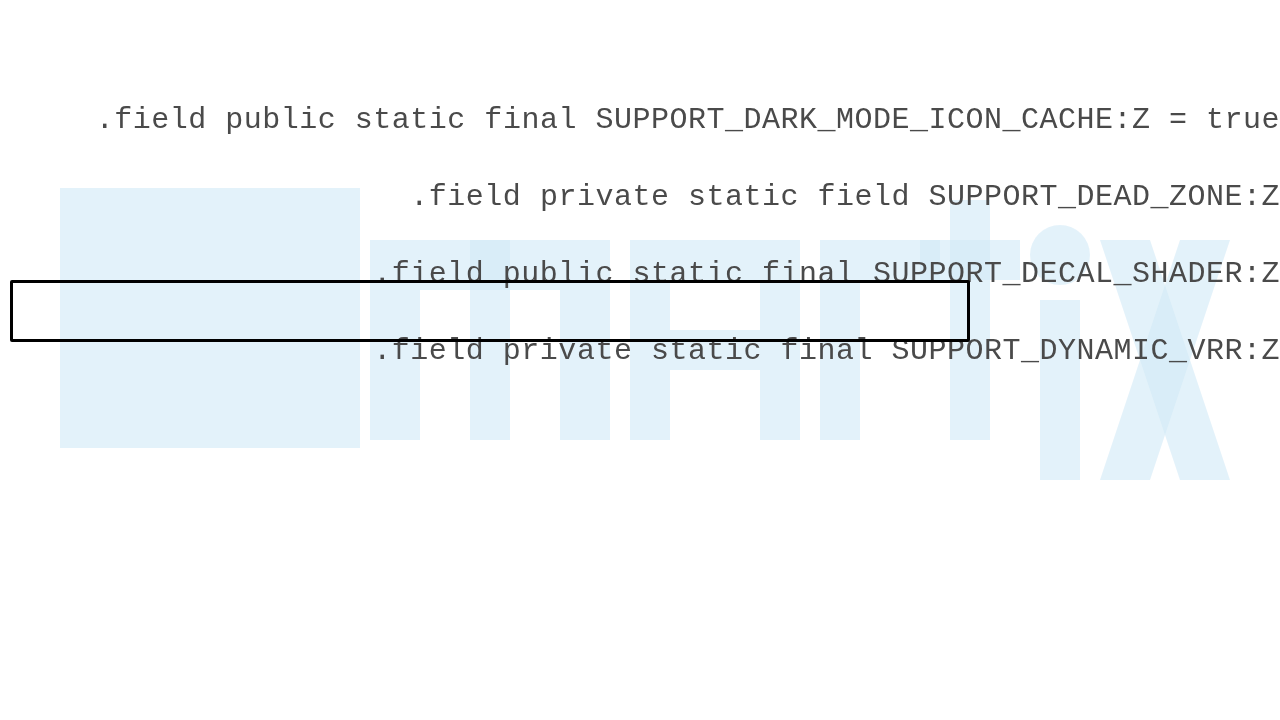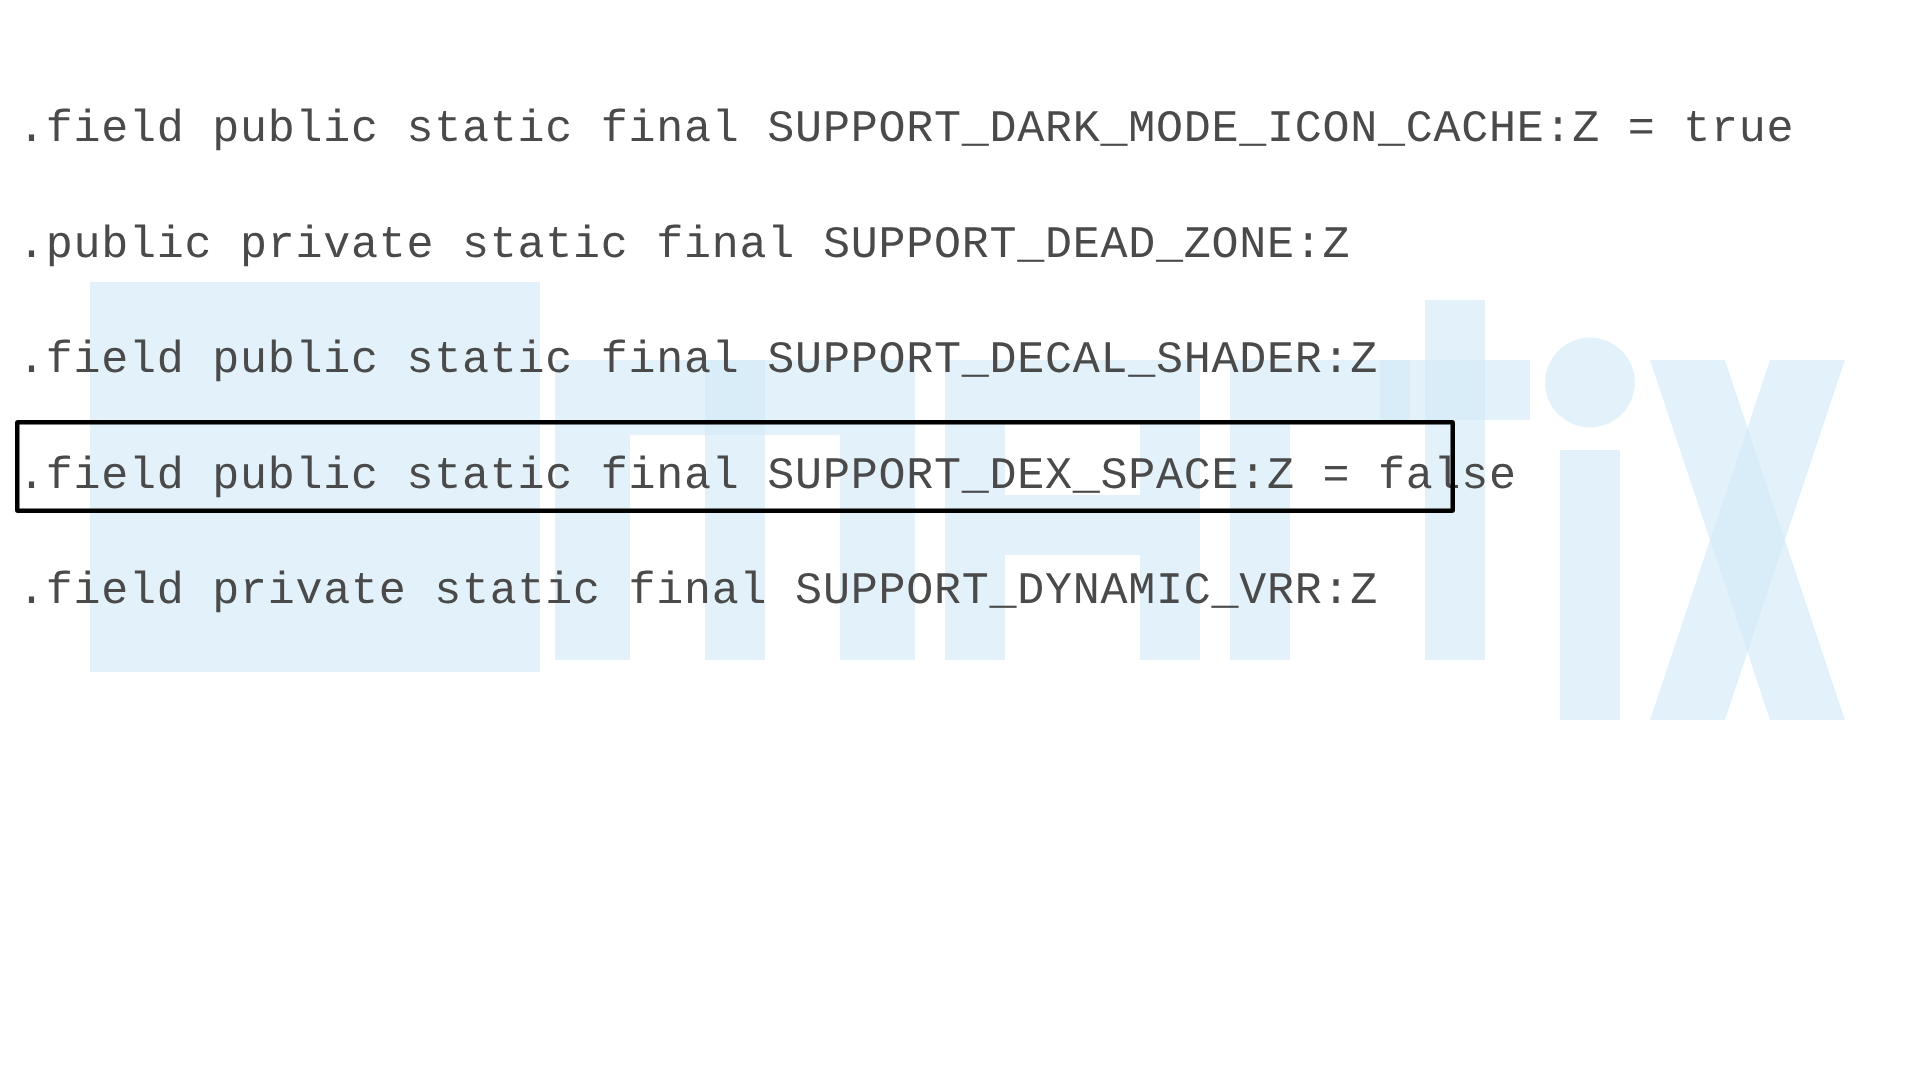--- a/index.html
+++ b/index.html
@@ -21,22 +21,23 @@
       left: 50px;
       width: 1180px;
       height: 310px;
       z-index: 0;
       opacity: 0.35;
       pointer-events: none;
     }
     .code-container {
       position: relative;
       z-index: 1;
-      padding-top: 71px;
+      padding-top: 104px;
       padding-left: 12px;
+      text-align: right;
     }
     .code-line {
       font-size: 30px;
       color: #4a4a4a;
       letter-spacing: 0.5px;
       margin-bottom: 44px;
       white-space: nowrap;
       line-height: 1.1;
     }
     .highlight-box {
@@ -77,19 +78,18 @@
       <rect x="990" y="120" width="40" height="180"></rect>
 
       <polygon points="1050,60 1100,60 1180,300 1130,300"></polygon>
       <polygon points="1130,60 1180,60 1100,300 1050,300"></polygon>
     </g>
   </svg>
 </div>
 
 <div class="code-container">
   <div class="code-line">.field public static final SUPPORT_DARK_MODE_ICON_CACHE:Z = true</div>
-  <div class="code-line">.public private static final SUPPORT_DEAD_ZONE:Z</div>
+  <div class="code-line">.field private static field SUPPORT_DEAD_ZONE:Z</div>
   <div class="code-line">.field public static final SUPPORT_DECAL_SHADER:Z</div>
-  <div class="code-line">.field public static final SUPPORT_DEX_SPACE:Z = false</div>
   <div class="code-line">.field private static final SUPPORT_DYNAMIC_VRR:Z</div>
 </div>
 
 <div class="highlight-box" style="top:280px;left:10px;width:960px;height:62px;"></div>
 
 </body></html>

